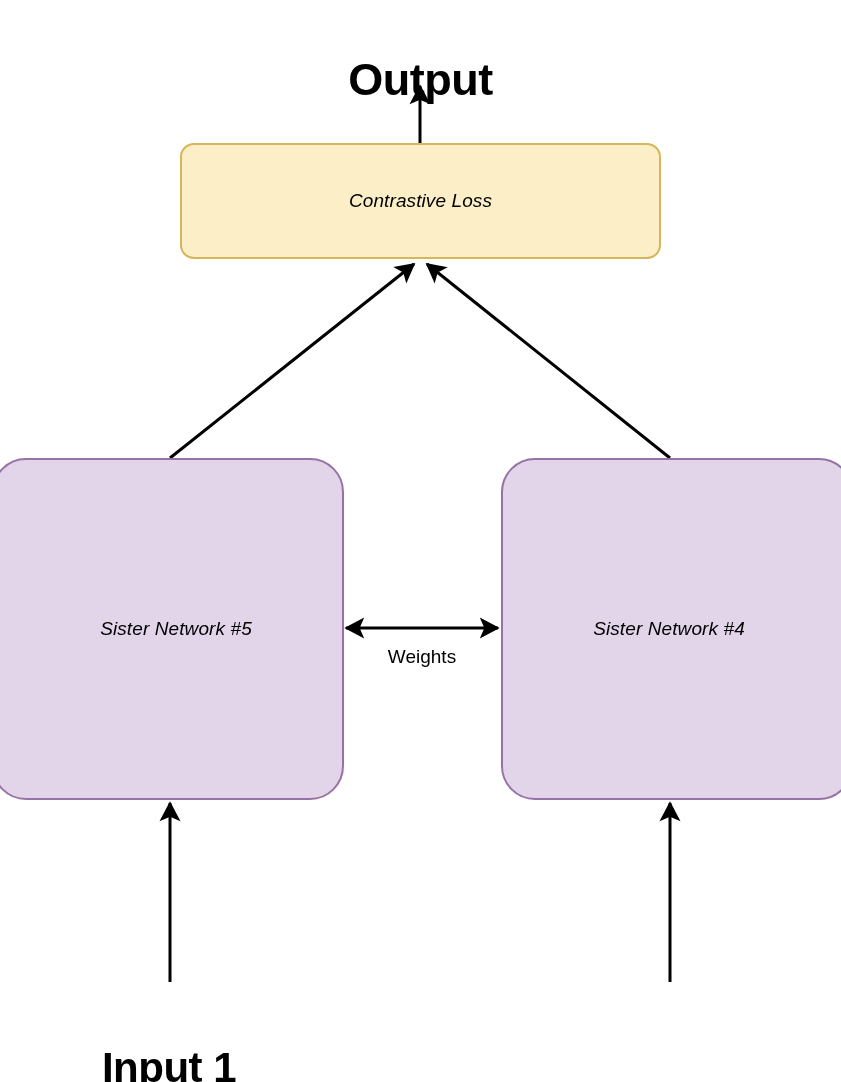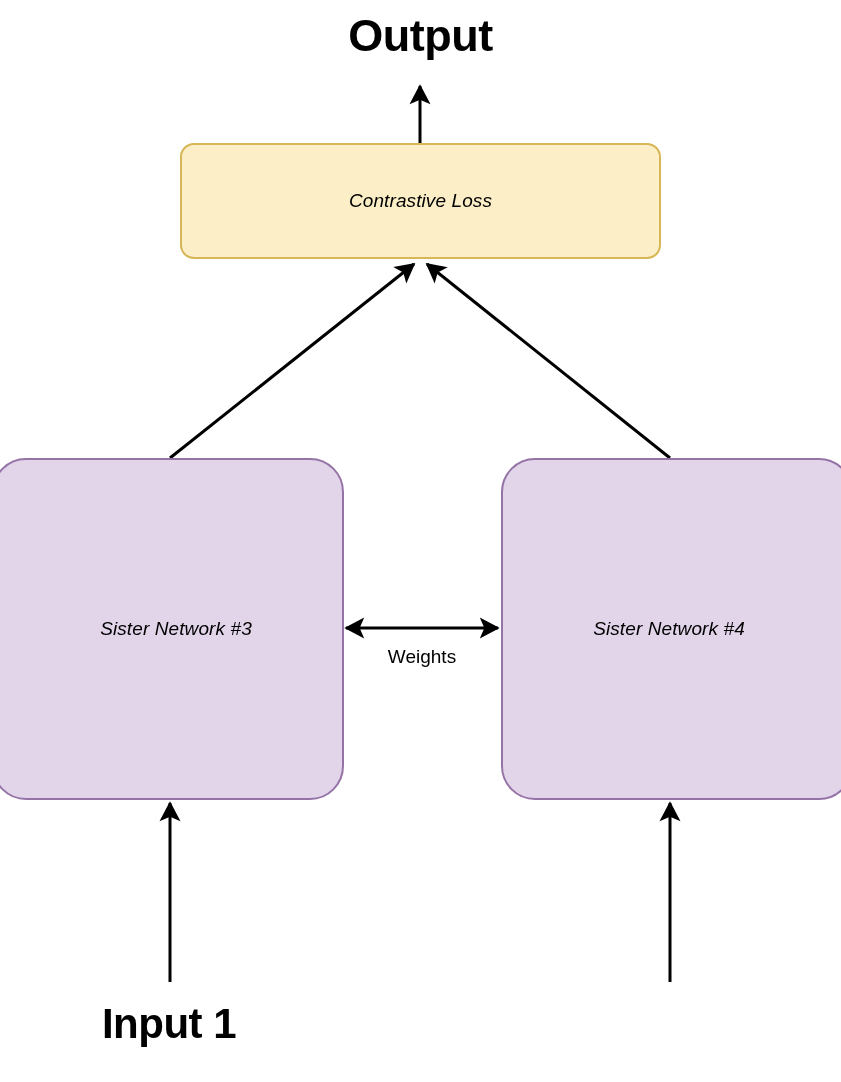--- a/index.html
+++ b/index.html
@@ -77,20 +77,21 @@
   #node-sister-network-2 .node-label { transform: translateX(-8px); }
 
   
   .caption-bold {
     position: absolute;
     font-weight: bold;
     color: #000000;
     white-space: nowrap;
     text-align: center;
     letter-spacing: -0.5px;
+    margin-top: 44px;
   }
   #caption-output {
     left: 0;
     top: 10px;
     width: 841px;
     font-size: 45px;
   }
   #caption-input-1 {
     left: 0px;
     top: 1000px;
@@ -153,21 +154,21 @@
     </g>
   </svg>
 
   <div class="caption-bold" id="caption-output">Output</div>
 
   <div class="node" id="node-contrastive-loss">
     <span class="node-label">Contrastive Loss</span>
   </div>
 
   <div class="node node-sister" id="node-sister-network-1">
-    <span class="node-label">Sister Network #3</span>
+    <span class="node-label">Sister Network #5</span>
   </div>
 
   <div class="node node-sister" id="node-sister-network-2">
     <span class="node-label">Sister Network #4</span>
   </div>
 
   <div id="edge-label-weights">Weights</div>
 
   <div class="caption-bold" id="caption-input-1">Input 1</div>
 

